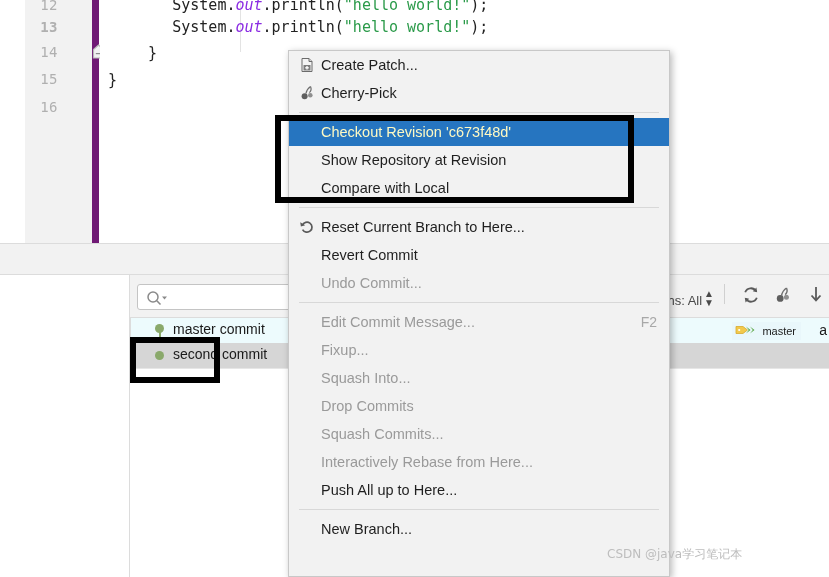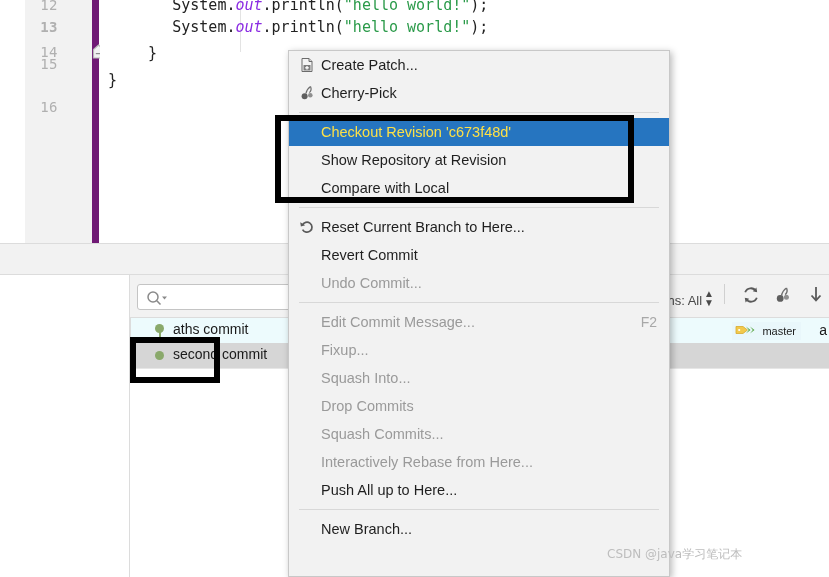--- a/index.html
+++ b/index.html
@@ -148,21 +148,21 @@
     font-size: 14.5px; color: #1f1f1f; white-space: nowrap;
   }
   .mi .ic {
     width: 22px; min-width: 22px; height: 18px;
     display: flex; align-items: center; justify-content: flex-start;
   }
   .mi .lbl { flex: 0 0 auto; }
   .mi .acc { margin-left: auto; color: #8a8a8a; font-size: 14px; padding-left: 24px; }
   .mi.disabled { color: #9a9a9a; }
   .mi.disabled .acc { color: #a8a8a8; }
-  .mi.selected { background: #2675c0; color: #fde047; }
+  .mi.selected { background: #2675c0; color: #fef9c3; }
   .msep { height: 1px; background: #d8d8d8; margin: 5px 10px; }
 
   
   .annot {
     position: absolute; border: 6px solid #000000; z-index: 60;
     pointer-events: none;
   }
   .annot-menu { left: 275px; top: 115px; width: 359px; height: 88px; }
   .annot-commit { left: 130px; top: 337px; width: 90px; height: 46px; }
 
@@ -178,21 +178,21 @@
 
 <div id="root">
 
   <div class="editor">
     <div class="editor-left-margin"></div>
 
     <div class="gutter">
       <div class="lineno" style="top:-3px;">12</div>
       <div class="lineno" style="top:19px;font-weight:bold;">13</div>
       <div class="lineno" style="top:44px;">14</div>
-      <div class="lineno" style="top:56px;">15</div>
+      <div class="lineno" style="top:71px;">15</div>
       <div class="lineno" style="top:99px;">16</div>
     </div>
 
     <div class="fold-marker">
       <svg width="13" height="15" viewBox="0 0 13 15">
         <path d="M6.5 1 L11.5 5.5 L11.5 14 L1.5 14 L1.5 5.5 Z" fill="#f2f2f2" stroke="#b8b8b8" stroke-width="1.2"></path>
         <line x1="3.8" y1="9.6" x2="9.2" y2="9.6" stroke="#8c8c8c" stroke-width="1.2"></line>
       </svg>
     </div>
 
@@ -256,21 +256,21 @@
     </svg>
   </div>
 
   <div class="gitlog-left-empty"></div>
 
   <div class="commit-row row-a">
     <div class="graph-col">
       <div class="edge" style="top:10px; height:20px;"></div>
       <div class="node" style="top:6px;"></div>
     </div>
-    <div class="commit-msg">aths commit</div>
+    <div class="commit-msg">master commit</div>
     <div class="tagchip" style="top:4px; background:#e9f7fb;">
       <span>
         <svg width="24" height="14" viewBox="0 0 24 14">
           <path d="M1 3.5 L8 3.5 L12.5 7 L8 10.5 L1 10.5 Z" fill="#f2c94c" stroke="#d8a92f" stroke-width="0.8"></path>
           <circle cx="4.2" cy="7" r="1.1" fill="#ffffff"></circle>
           <path d="M11 3.5 L15.5 7 L11 10.5 L13.8 7 Z" fill="#5aa845"></path>
           <path d="M15 3.5 L19.5 7 L15 10.5 L17.8 7 Z" fill="#5aa845"></path>
         </svg>
       </span>
       <span>master</span>

